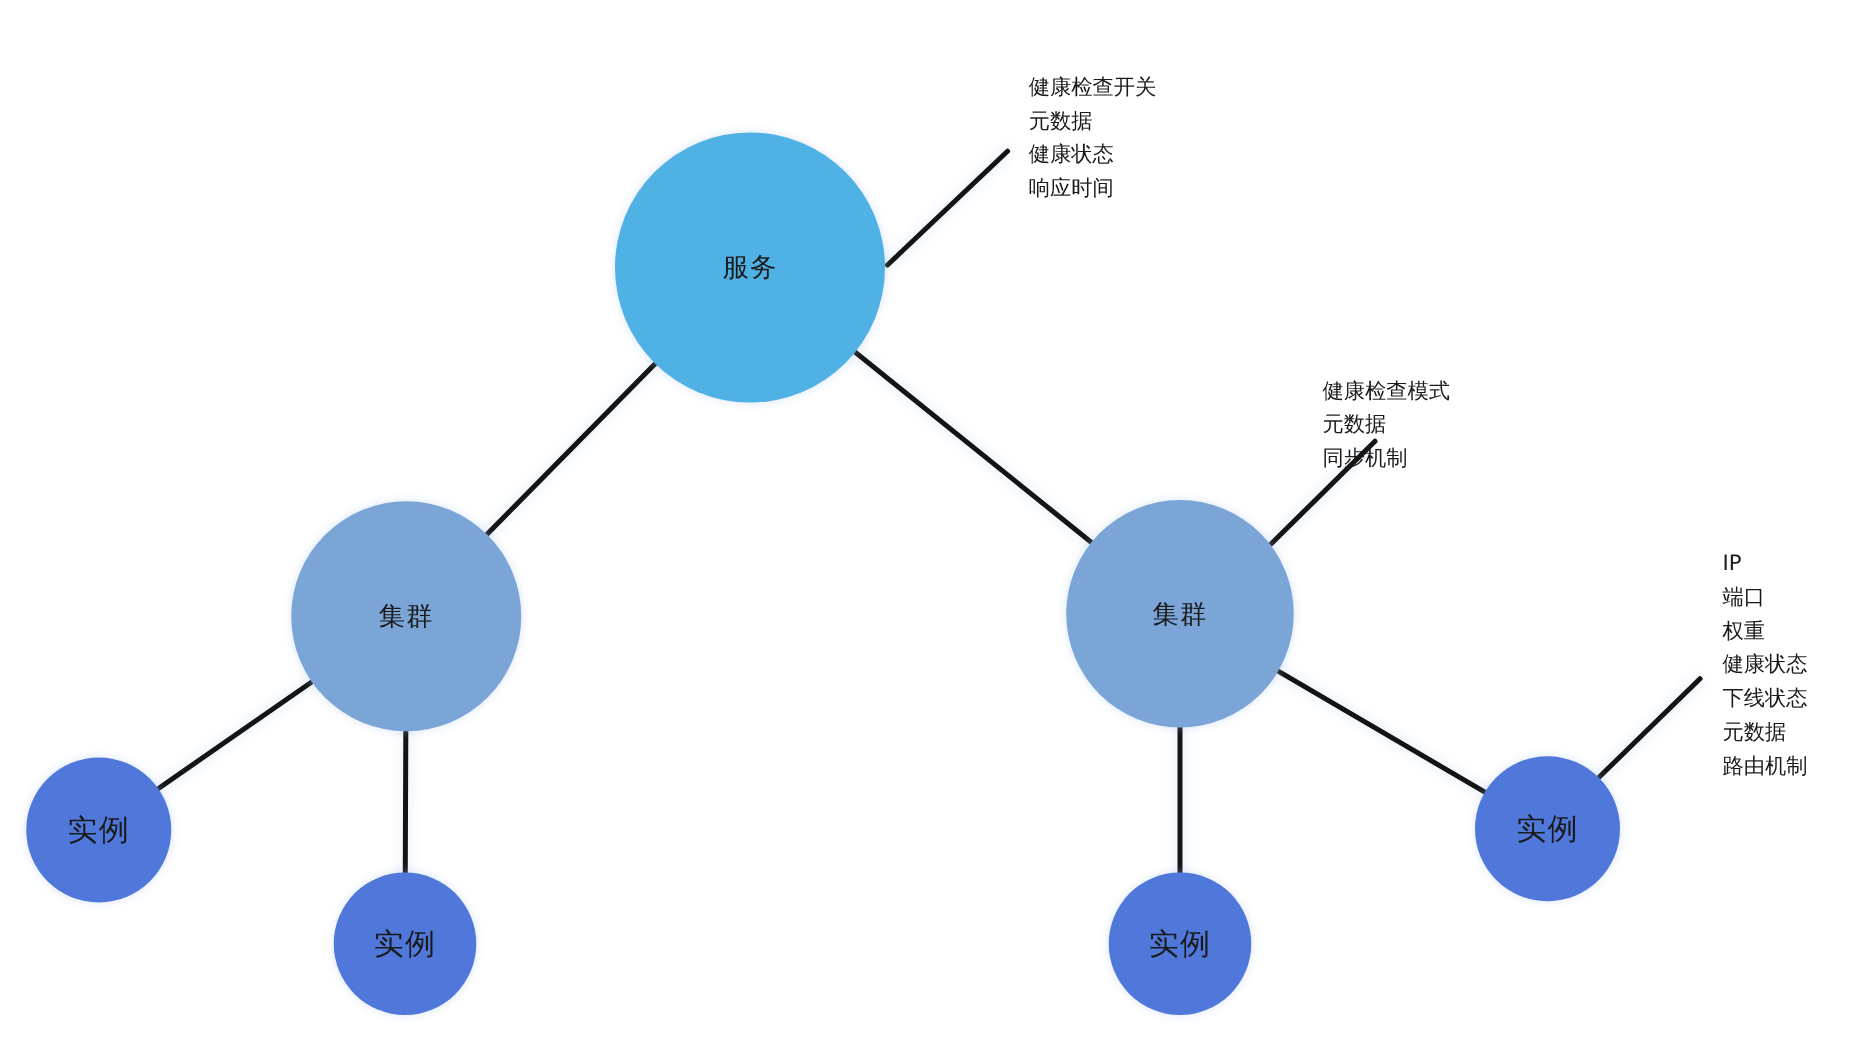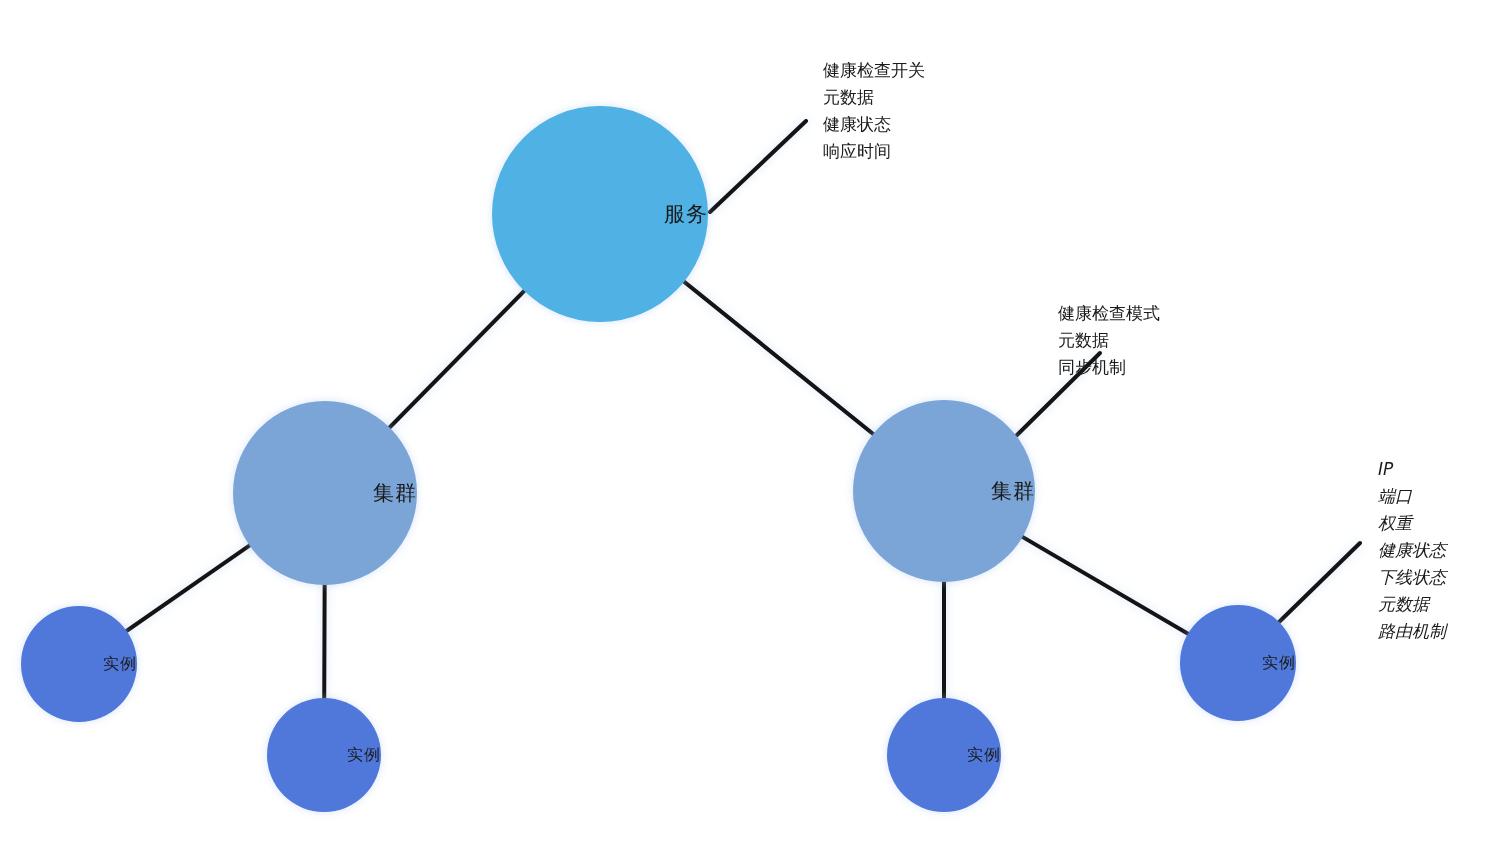--- a/index.html
+++ b/index.html
@@ -25,32 +25,32 @@
   svg.edges line {
     stroke: var(--color-edge, #141414);
     stroke-width: 4;
     stroke-linecap: round;
   }
   .node {
     position: absolute;
     border-radius: 50%;
     display: flex;
     align-items: center;
-    justify-content: flex-end;
+    justify-content: center;
     color: var(--color-text, #1a1a1a);
     box-shadow: 0 0 8px rgba(170, 198, 235, 0.45);
   }
   .node .label {
     font-size: 21px;
     letter-spacing: 1px;
   }
   .node.service  { background: var(--color-service,  #4FB1E4); }
   .node.cluster  { background: var(--color-cluster,  #7CA5D7); }
   .node.instance { background: var(--color-instance, #5078DB); }
-  .node.instance .label { font-size: 16px; }
+  .node.instance .label { font-size: 24px; }
 
   .annotation {
     position: absolute;
     color: var(--color-text, #1a1a1a);
     font-size: 17px;
     line-height: 27px;
     white-space: nowrap;
   }
 </style>
 </head>
@@ -104,21 +104,21 @@
     <div>健康状态</div>
     <div>响应时间</div>
   </div>
 
   <div class="annotation" style="left:1058px; top:300px;">
     <div>健康检查模式</div>
     <div>元数据</div>
     <div>同步机制</div>
   </div>
 
-  <div class="annotation" style="left:1378px; top:456px;font-style:italic;">
+  <div class="annotation" style="left:1378px; top:438px;">
     <div>IP</div>
     <div>端口</div>
     <div>权重</div>
     <div>健康状态</div>
     <div>下线状态</div>
     <div>元数据</div>
     <div>路由机制</div>
   </div>
 
 </div>

